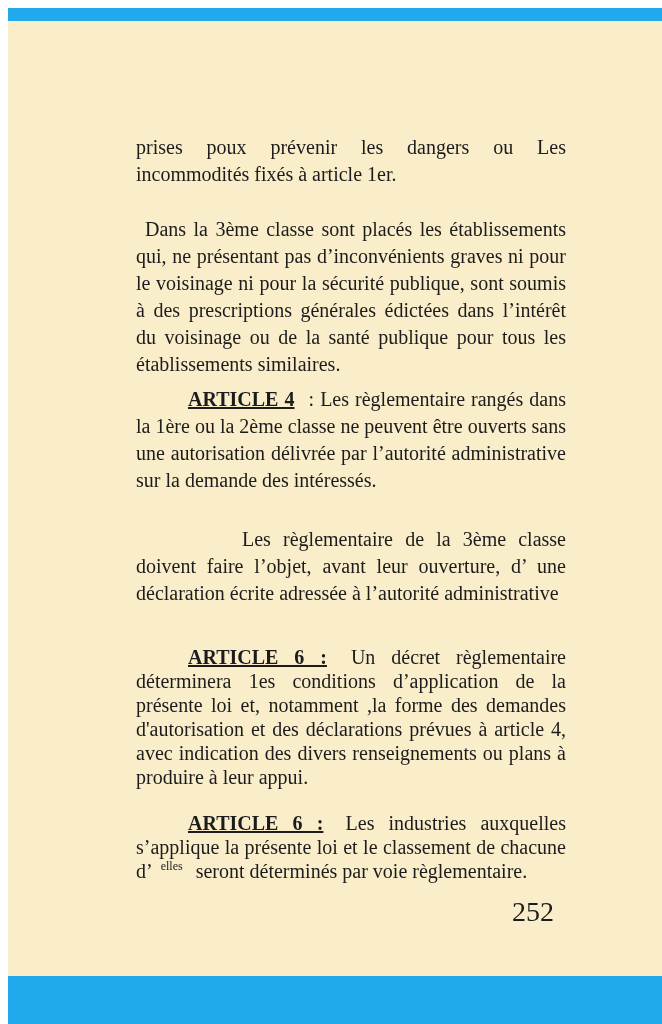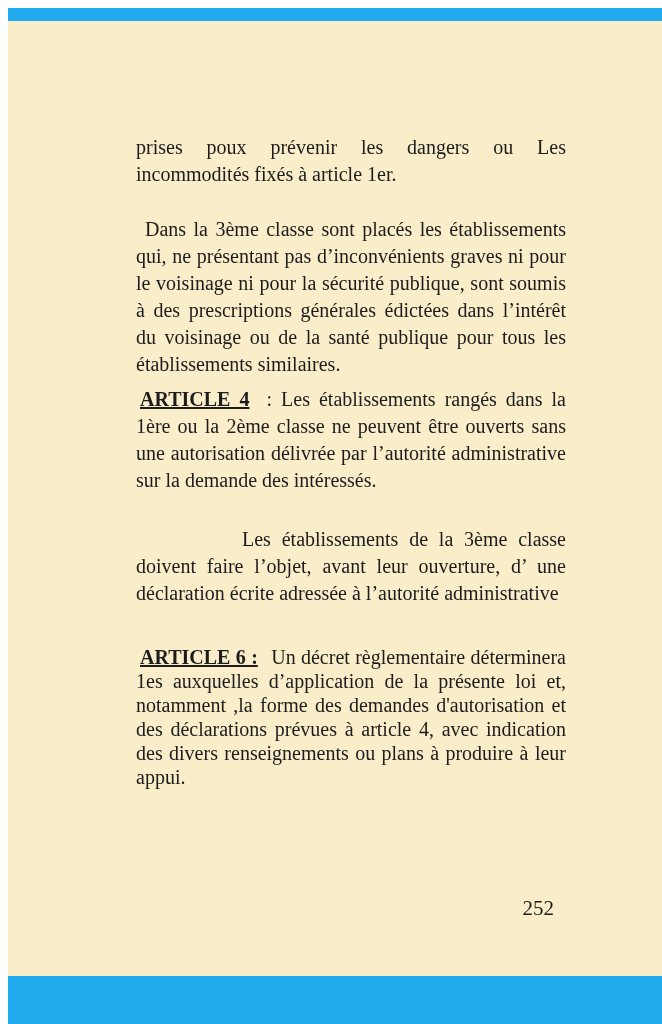--- a/index.html
+++ b/index.html
@@ -42,49 +42,51 @@
   }
   .p1{margin-bottom:20px;}
   .p2{text-indent:9px;}
   .p3{margin-bottom:24px;}
   .p4{text-indent:106px;margin-bottom:30px;}
   .p5{line-height:24px;margin-bottom:14px;}
   .p6{line-height:24px;}
   .art-label{
     font-weight:bold;
     text-decoration:underline;
+    margin-left:48px;
   }
   .p6 sup{
     font-size:12px;
     line-height:0;
     vertical-align:super;
   }
   .page-number{
     position:absolute;
     top:884px;
     right:112px;
     color:var(--ink);
-    font-size:21px;
+    font-size:28px;
   }
 </style>
 </head>
 <body>
 
 <div class="page">
   <div class="bar top"></div>
 
   <div class="content">
     <p class="para p1">prises poux prévenir les dangers ou Les incommodités fixés à article 1er.</p>
 
     <p class="para p2">Dans la 3ème classe sont placés les établissements qui, ne présentant pas d’inconvénients graves ni pour le voisinage ni pour la sécurité publique, sont soumis à des prescriptions générales édictées dans l’intérêt du voisinage ou de la santé publique pour tous les établissements similaires.</p>
 
-    <p class="para p3"><span class="art-label">ARTICLE 4</span><span> : Les établissements rangés dans la 1ère ou la 2ème classe ne peuvent être ouverts sans une autorisation délivrée par l’autorité administrative sur la demande des intéressés.</span></p>
+    <p class="para p3"><span class="art-label">ARTICLE 4</span><span> : Les règlementaire rangés dans la 1ère ou la 2ème classe ne peuvent être ouverts sans une autorisation délivrée par l’autorité administrative sur la demande des intéressés.</span></p>
 
-    <p class="para p4">Les établissements de la 3ème classe doivent faire l’objet, avant leur ouverture, d’ une déclaration écrite adressée à l’autorité administrative</p>
+    <p class="para p4">Les règlementaire de la 3ème classe doivent faire l’objet, avant leur ouverture, d’ une déclaration écrite adressée à l’autorité administrative</p>
 
-    <p class="para p5"><span class="art-label">ARTICLE 6 :</span><span> Un décret règlementaire déterminera 1es auxquelles d’application de la présente loi et, notamment ,la forme des demandes d'autorisation et des déclarations prévues à article 4, avec indication des divers renseignements ou plans à produire à leur appui.</span></p>
+    <p class="para p5"><span class="art-label">ARTICLE 6 :</span><span> Un décret règlementaire déterminera 1es conditions d’application de la présente loi et, notamment ,la forme des demandes d'autorisation et des déclarations prévues à article 4, avec indication des divers renseignements ou plans à produire à leur appui.</span></p>
 
+    <p class="para p6"><span class="art-label">ARTICLE 6 :</span><span> Les industries auxquelles s’applique la présente loi et le classement de chacune d’</span><sup>elles</sup><span> seront déterminés par voie règlementaire.</span></p>
   </div>
 
   <div class="page-number">252</div>
 
   <div class="bar bottom"></div>
 </div>
 
 </body></html>

